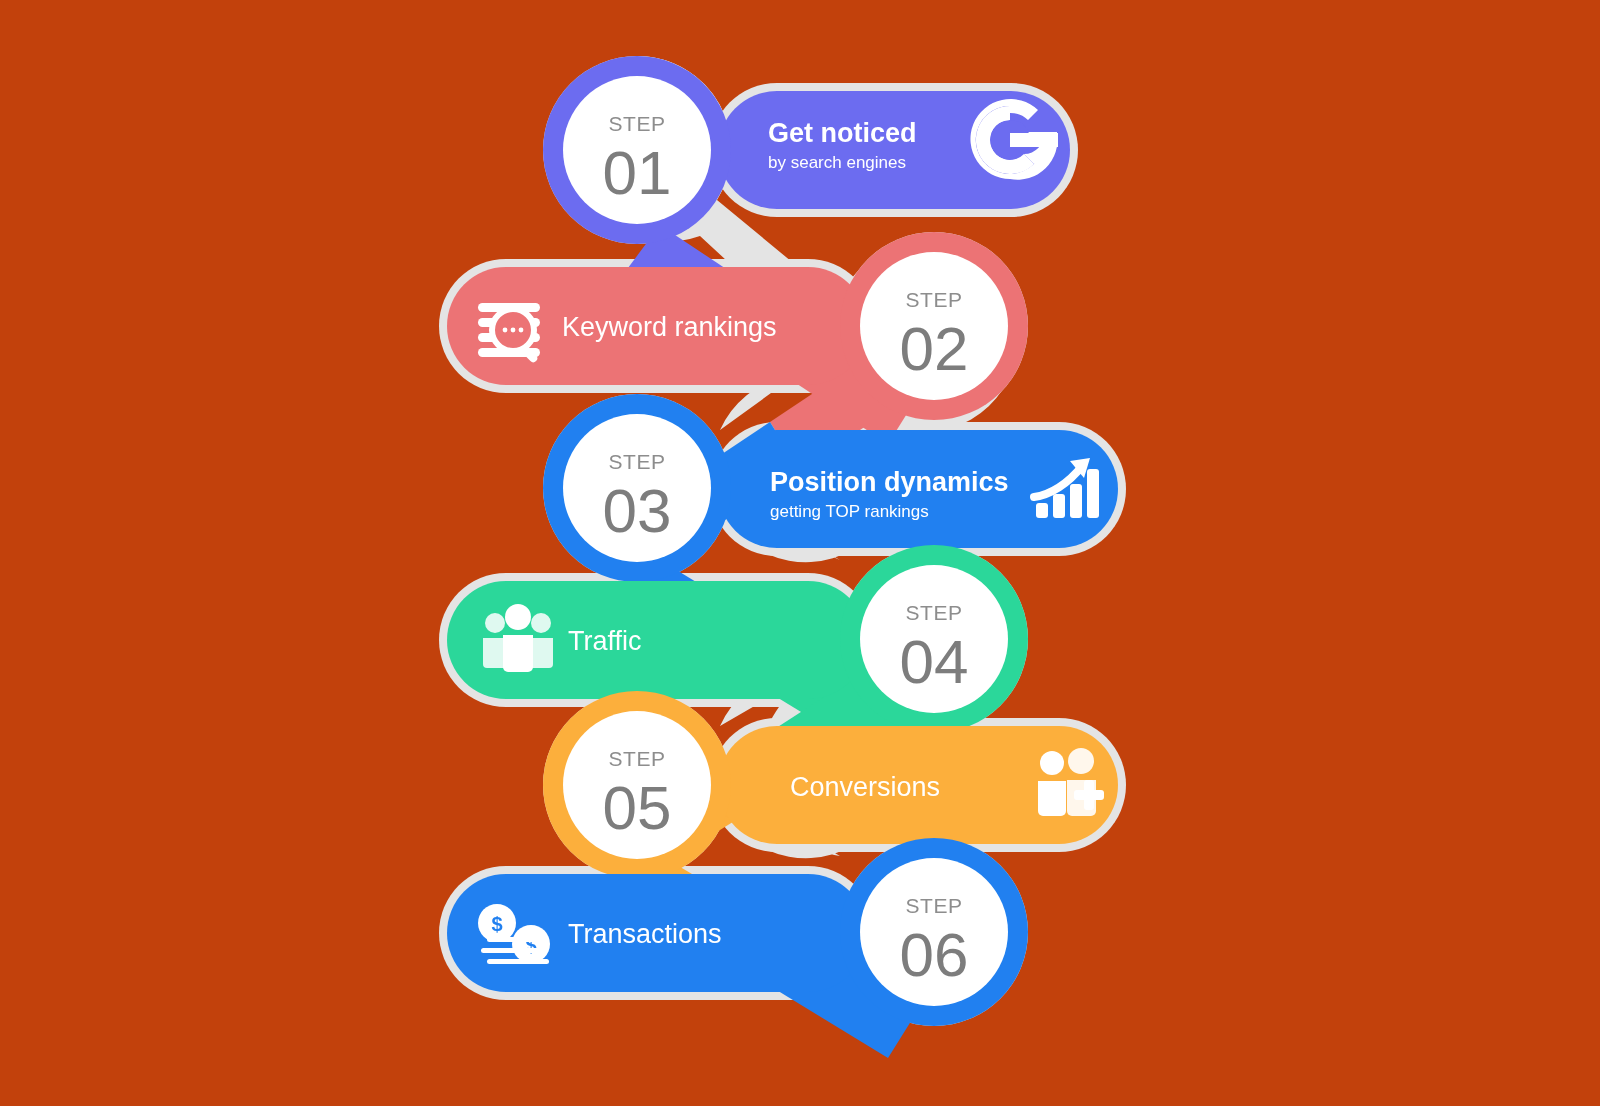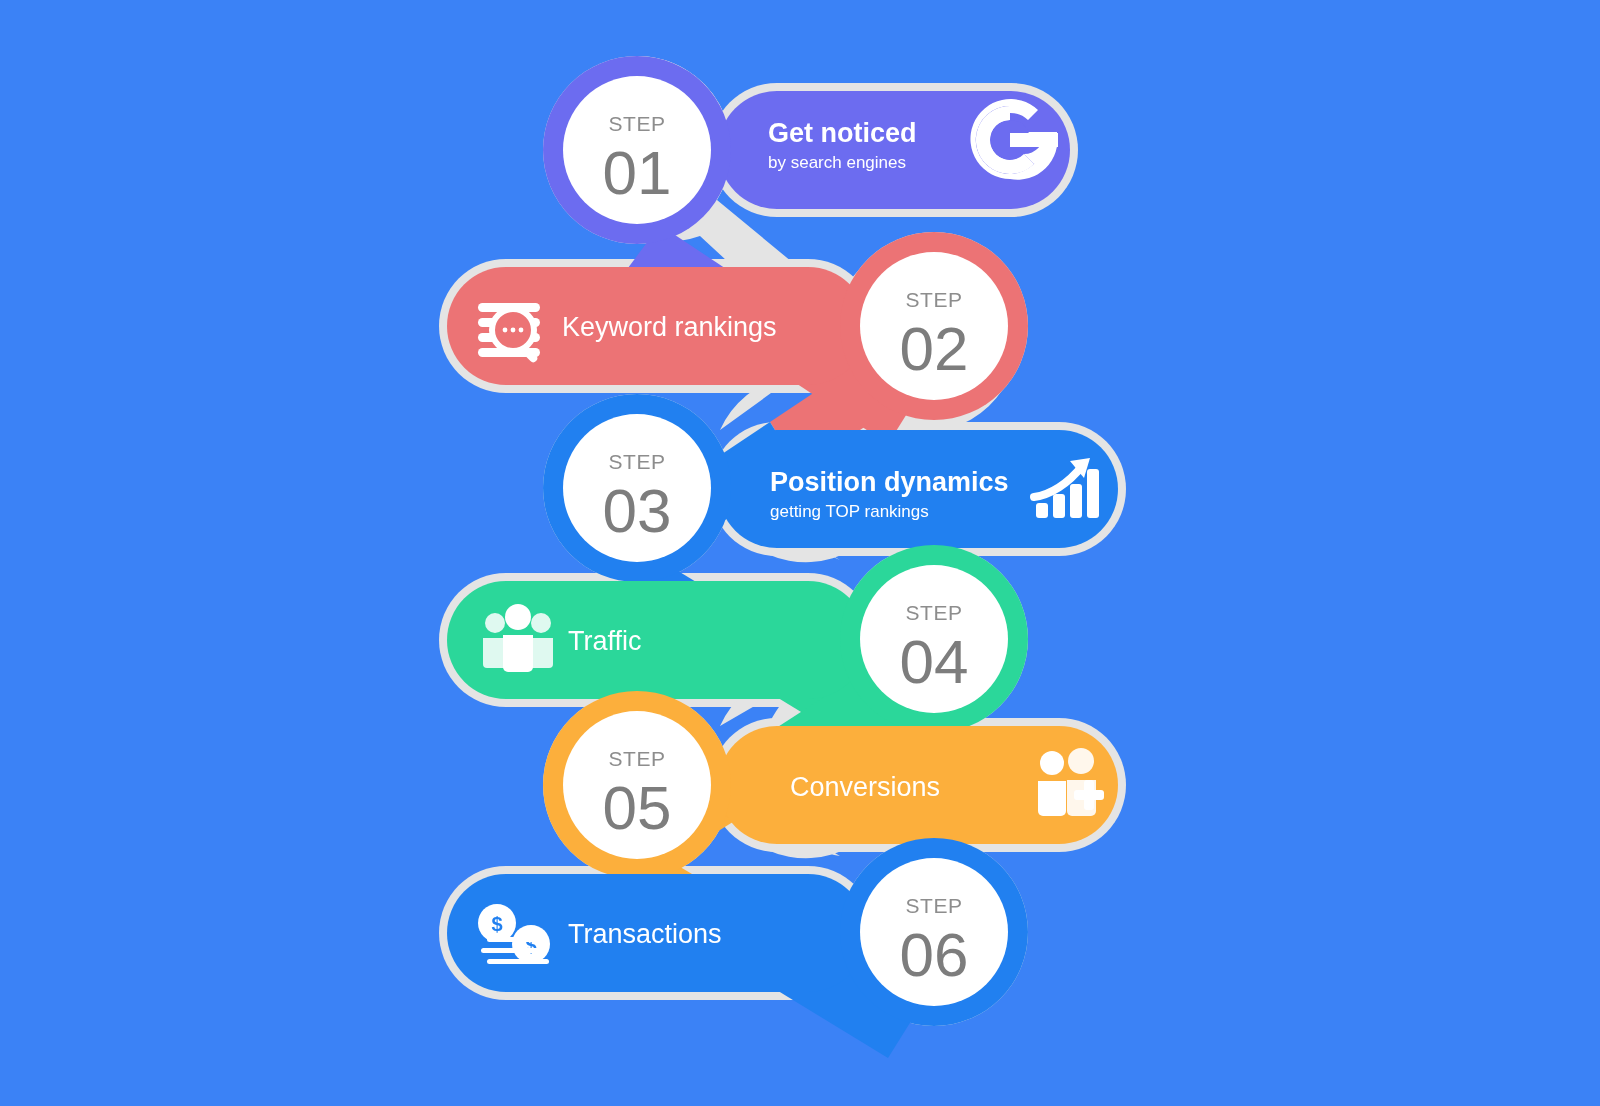--- a/index.html
+++ b/index.html
@@ -10,21 +10,21 @@
   body {
     width: 1600px;
     height: 1106px;
     font-family: "Liberation Sans", sans-serif;
     overflow: hidden;
   }
   #stage {
     position: relative;
     width: 1600px;
     height: 1106px;
-    background: #3b82f6;
+    background: #c2410c;
   }
   #infographic {
     position: absolute;
     left: 0;
     top: 0;
     width: 1600px;
     height: 1106px;
   }
   .svg-label {
     font-family: "Liberation Sans", sans-serif;

